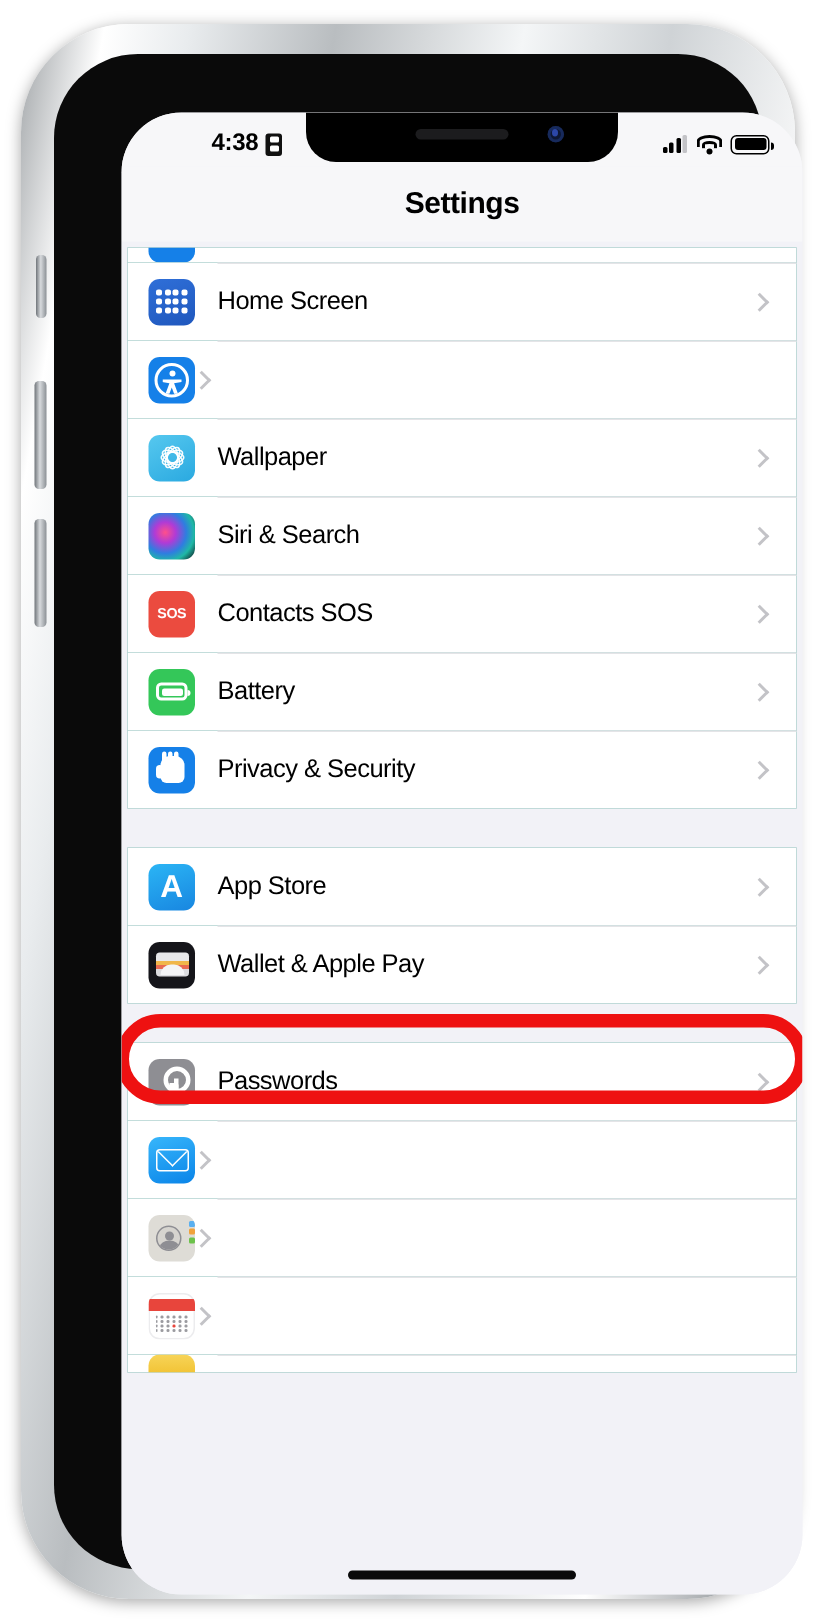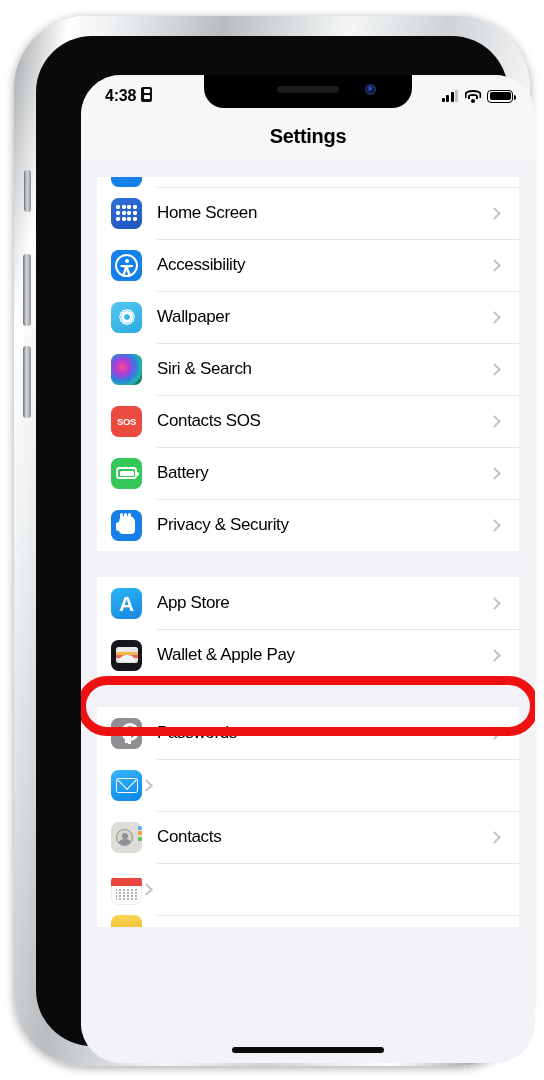--- a/index.html
+++ b/index.html
@@ -48,21 +48,21 @@
   .front-cam::after{ content:""; position:absolute; left:3px; top:2px;
                      width:4px; height:5px; border-radius:50%; background:#2c47a8; }
 
   
   .statusbar{
     position:absolute; top:0; left:0; width:100%; height:36px;
     display:flex; align-items:center; justify-content:space-between;
     padding:6px 22px 0 24px; z-index:30;
     background:#f7f7f9;
   }
-  .sb-left{ display:flex; align-items:flex-start; gap:5px; }
+  .sb-left{ display:flex; align-items:center; gap:5px;margin-left:36px; }
   .sb-time{ font-size:16px; font-weight:700; color:#000; letter-spacing:-.2px; }
   .rec-glyph{ width:11px; height:15px; border-radius:2px; background:#111;
               position:relative; }
   .rec-glyph::before{ content:""; position:absolute; left:2.5px; top:2px;
               width:6px; height:4px; border-radius:1px; background:#fff; }
   .rec-glyph::after{ content:""; position:absolute; left:2.5px; top:8px;
               width:6px; height:4px; border-radius:1px; background:#fff; }
   .sb-right{ display:flex; align-items:center; gap:6px; }
   .bars{ display:flex; align-items:flex-end; gap:1.5px; height:12px; }
   .bars i{ display:block; width:3px; border-radius:1px; background:#000; }
@@ -87,21 +87,21 @@
   .navbar{
     position:absolute; top:36px; left:0; width:100%; height:50px; z-index:25;
     display:flex; align-items:center; justify-content:center;
     background:#f7f7f9;
   }
   .nav-title{ font-size:20px; font-weight:700; color:#000; letter-spacing:-.3px; }
 
   
   .content{ position:absolute; top:86px; left:0; width:100%; bottom:0;
             background:#f2f2f7; overflow:hidden; }
-  .group{ background:#0f766e; margin:16px; }
+  .group{ background:#0f766e; margin:4px; }
   .group.spaced{ margin-top:26px; }
   .row{
     display:flex; align-items:center; height:52px; padding-left:14px;
     position:relative; background:#fff;
   }
   .row + .row::before{
     content:""; position:absolute; left:60px; right:0; top:0; height:1px;
     background:#e4e4e7;
   }
   .ic{ width:31px; height:31px; border-radius:7.5px; flex:none;
@@ -316,21 +316,20 @@
                   </span>
               </div>
               <span class="label">Home Screen</span>
               <span class="chev"></span>
             </div>
 
             <div class="row">
               <div class="ic ic-access">
                   <span class="circ"></span>
                 </div>
-              <span class="label">Accessibility</span>
               <span class="chev"></span>
             </div>
 
             <div class="row">
               <div class="ic ic-wall">
                 <span class="fl">
                   <i style="transform:rotate(0deg)"></i>
                     <i style="transform:rotate(30deg)"></i>
                   <i style="transform:rotate(60deg)"></i>
                     <i style="transform:rotate(90deg)"></i>
@@ -412,21 +411,20 @@
             </div>
             <div class="row">
               <div class="ic ic-contacts">
                 <span class="av"></span>
                 <span class="tabs">
                   <b style="background:#5ab0f0"></b>
                     <b style="background:#f0a23c"></b>
                     <b style="background:#6cc24a"></b>
                 </span>
               </div>
-              <span class="label">Contacts</span>
               <span class="chev"></span>
             </div>
             <div class="row">
               <div class="ic ic-cal">
                 <span class="top"></span>
                 <span class="dots" id="cal-dots">
                     <b></b>
                     <b></b>
                     <b></b>
                     <b></b>

